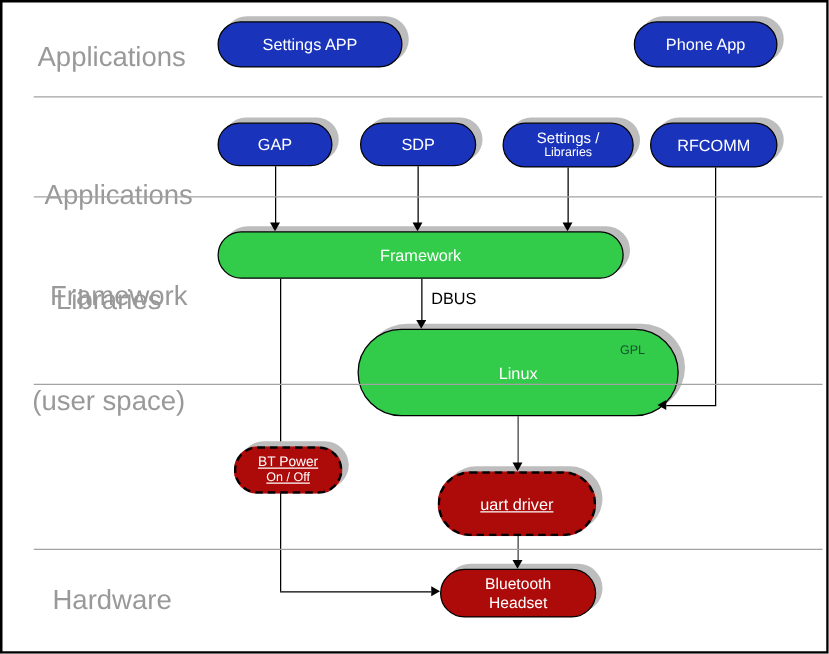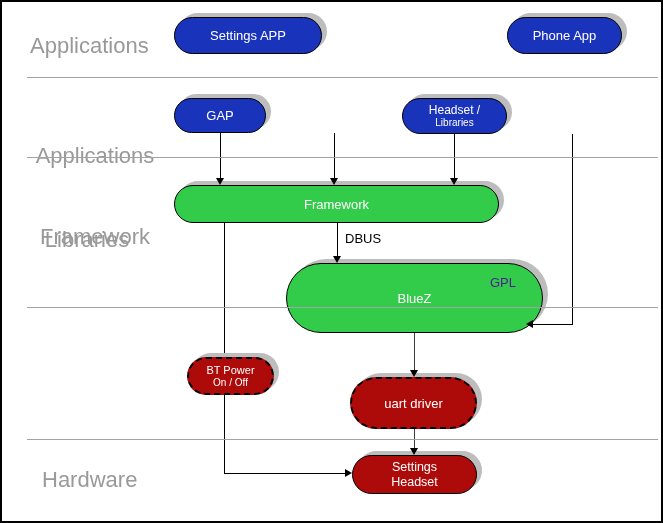--- a/index.html
+++ b/index.html
@@ -58,35 +58,35 @@
     border:1.5px solid #000;
     border-radius:999px;
     color:var(--node-text);
     text-align:left;
     z-index:2;
     box-shadow:5px -4px 0 var(--shadow);
   }
   .pill.blue{background:var(--app-node);font-size:13px;}
   .pill.green{background:var(--lib-node);font-size:13px;}
   .pill.red{background:var(--kernel-node);font-size:11px;}
-  .pill.dashed{border:2px dashed #000;}
+  .pill.dashed{border:2px dashed #000;text-decoration:underline;}
   .pill .sub{font-size:10px;line-height:12px;}
   .pill .l1{line-height:14px;}
   .pill.two12 .l1,.pill.two12 .l2{font-size:12.5px;line-height:15px;}
   .float-label{
     position:absolute;
     color:#000;
     font-size:13px;
     z-index:3;
   }
   .gpl-tag{
     position:absolute;
     right:26px;top:11px;
-    color:#4c1d95;
-    font-size:13px;
+    color:#14532d;
+    font-size:10px;
     z-index:3;
   }
 </style>
 </head>
 <body>
 
 <div class="frame">
 
   <div class="divider" style="top:75px"></div>
   <div class="divider" style="top:155px"></div>
@@ -95,20 +95,21 @@
 
   <div class="layer-label" style="left:28px;top:30px">Applications</div>
 
   <div class="layer-label centered" style="left:22px;top:86px;width:142px">
     <div>Applications</div>
     <div>Framework</div>
   </div>
 
   <div class="layer-label centered" style="left:10px;top:170px;width:150px">
     <div>Libraries</div>
+    <div>(user space)</div>
   </div>
 
 
   <div class="layer-label" style="left:40px;top:464px">Hardware</div>
 
   <div class="line v" style="left:218px;top:131px;height:46px"></div>
   <div class="ah ah-down" style="left:214px;top:176px"></div>
 
   <div class="line v" style="left:332px;top:131px;height:46px"></div>
   <div class="ah ah-down" style="left:328px;top:176px"></div>
@@ -139,43 +140,49 @@
   </div>
 
   <div class="pill blue" style="left:505px;top:15px;width:115px;height:37px">
     <span>Phone App</span>
   </div>
 
   <div class="pill blue" style="left:172px;top:96px;width:92px;height:35px">
     <span>GAP</span>
   </div>
 
+  <div class="pill blue" style="left:286px;top:96px;width:93px;height:35px">
+    <span>SDP</span>
+  </div>
 
   <div class="pill blue" style="left:400px;top:96px;width:105px;height:36px;font-size:12px">
-    <span class="l1">Headset /</span>
+    <span class="l1">Settings /</span>
     <span class="sub">Libraries</span>
   </div>
 
+  <div class="pill blue" style="left:518px;top:96px;width:102px;height:36px">
+    <span>RFCOMM</span>
+  </div>
 
   <div class="pill green" style="left:172px;top:183px;width:325px;height:38px;border-radius:19px">
     <span>Framework</span>
   </div>
 
   <div class="pill green" style="left:284px;top:261px;width:257px;height:70px;border-radius:35px">
     <span class="gpl-tag">GPL</span>
-    <span>BlueZ</span>
+    <span>Linux</span>
   </div>
 
   <div class="pill red dashed" style="left:185px;top:355px;width:87px;height:38px">
     <span class="l1">BT Power</span>
     <span class="sub">On / Off</span>
   </div>
 
   <div class="pill red dashed" style="left:348px;top:375px;width:127px;height:52px;font-size:13px">
     <span>uart driver</span>
   </div>
 
   <div class="pill red two12" style="left:350px;top:453px;width:125px;height:39px">
-    <span class="l1">Settings</span>
+    <span class="l1">Bluetooth</span>
     <span class="l2">Headset</span>
   </div>
 
 </div>
 
 </body></html>

